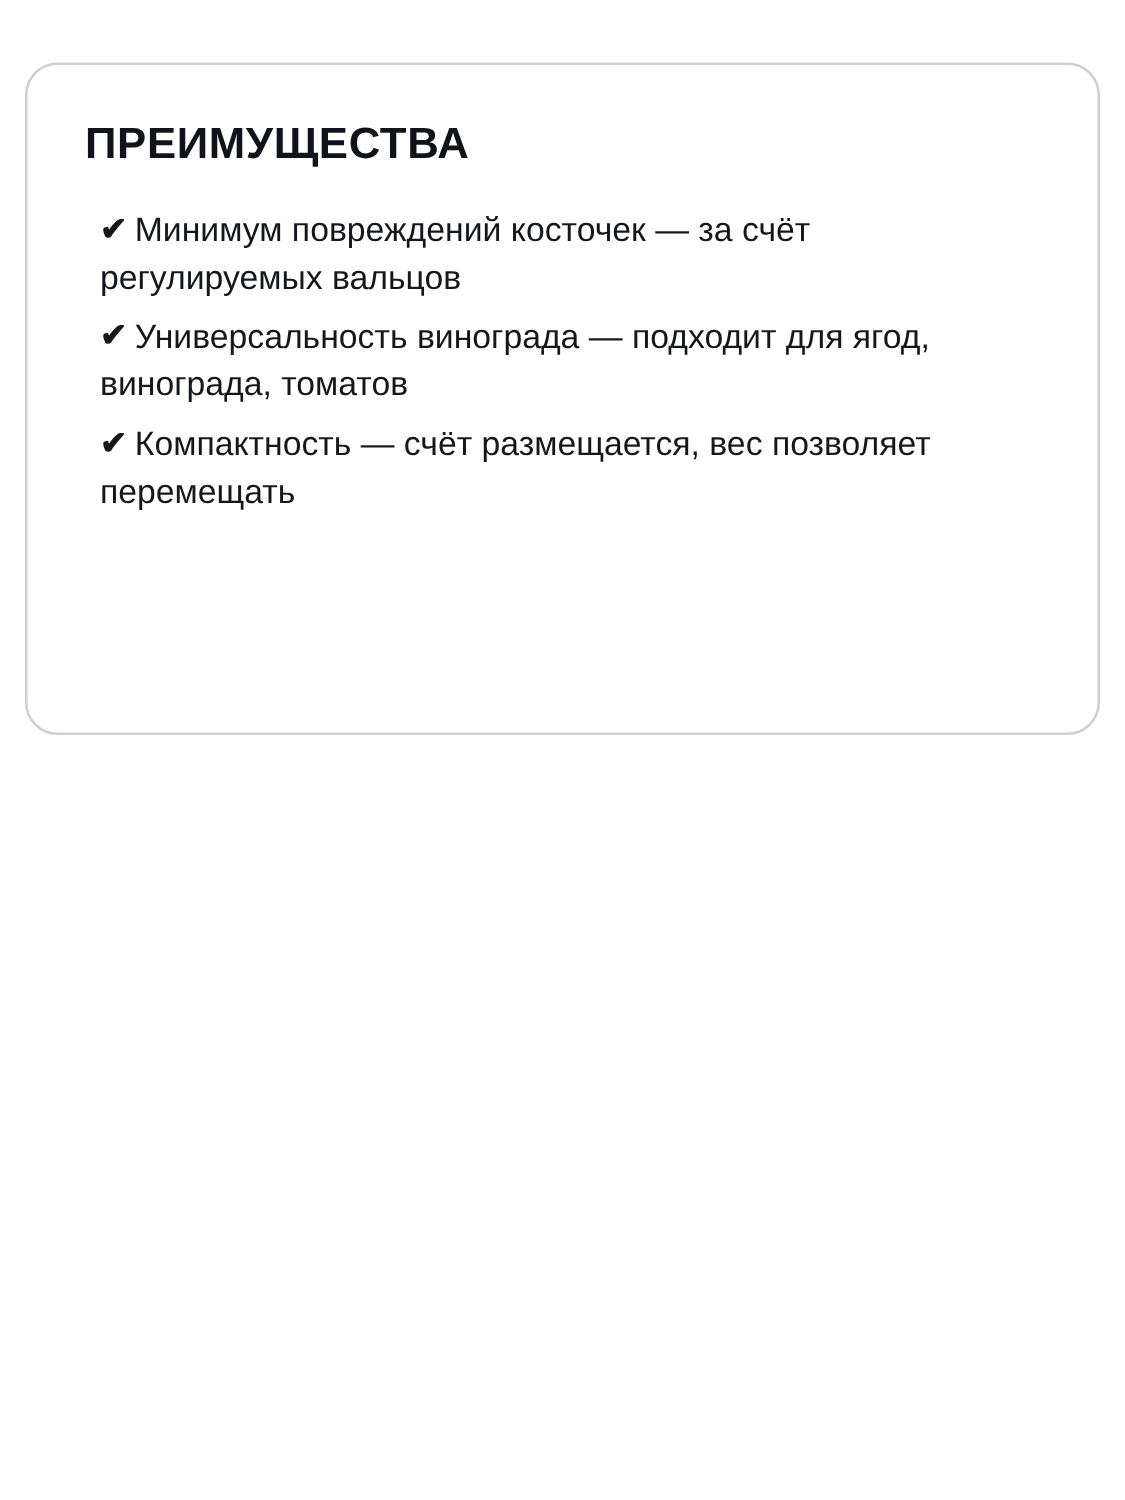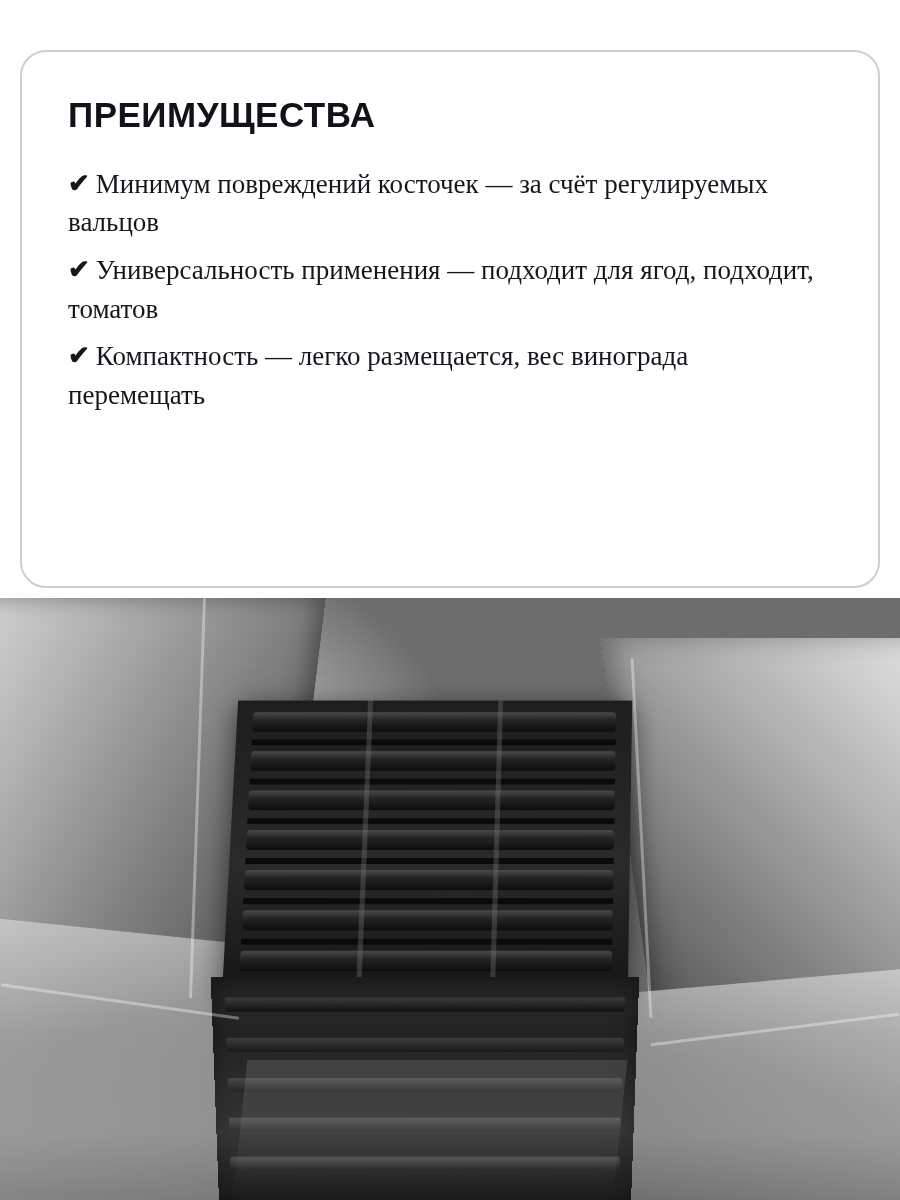--- a/index.html
+++ b/index.html
@@ -12,21 +12,21 @@
     background: #ffffff;
     font-family: "Liberation Sans", sans-serif;
     overflow: hidden;
   }
   .page {
     position: relative;
     width: 900px;
     height: 1200px;
     background: #ffffff;
     display: flex;
-    flex-direction: column;
+    flex-direction: row;
   }
 
   
   .card-zone {
     position: relative;
     height: 598px;
     box-sizing: border-box;
     padding: 50px 20px 0 20px;
     background: #ffffff;
   }
@@ -42,23 +42,22 @@
   .card-title {
     font-size: 35px;
     font-weight: bold;
     letter-spacing: 0.5px;
     color: #12131a;
     margin: 0 0 30px 0;
     line-height: 1.1;
   }
   .benefit-list {
     list-style: none;
-    margin: 0;
+    margin: 12px;
     padding: 0;
-    font-family: Liberation Serif, serif;
   }
   .benefit-item {
     display: block;
     font-size: 27px;
     line-height: 1.42;
     color: #16171d;
     margin-bottom: 9px;
     text-indent: 0;
   }
   .check {
@@ -217,24 +216,24 @@
 
   <div class="card-zone">
     <section class="benefits-card">
       <h1 class="card-title">ПРЕИМУЩЕСТВА</h1>
 
       <ul class="benefit-list">
         <li class="benefit-item">
           <span class="check">✔</span><span>Минимум повреждений косточек — за счёт регулируемых вальцов</span>
         </li>
         <li class="benefit-item">
-          <span class="check">✔</span><span>Универсальность применения — подходит для ягод, подходит, томатов</span>
+          <span class="check">✔</span><span>Универсальность винограда — подходит для ягод, винограда, томатов</span>
         </li>
         <li class="benefit-item">
-          <span class="check">✔</span><span>Компактность — легко размещается, вес винограда перемещать</span>
+          <span class="check">✔</span><span>Компактность — счёт размещается, вес позволяет перемещать</span>
         </li>
       </ul>
     </section>
   </div>
 
   <div class="photo">
     <div class="photo-bg"></div>
     <div class="hopper-left"></div>
     <div class="hopper-left2"></div>
     <div class="hopper-right"></div>

